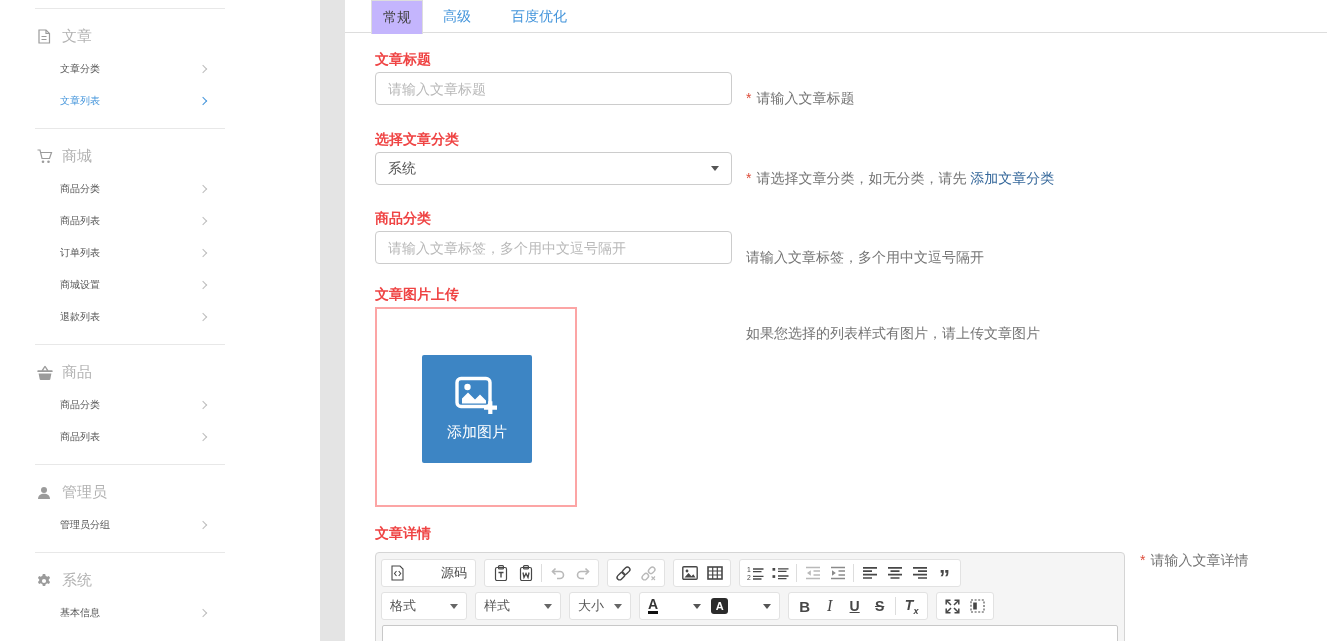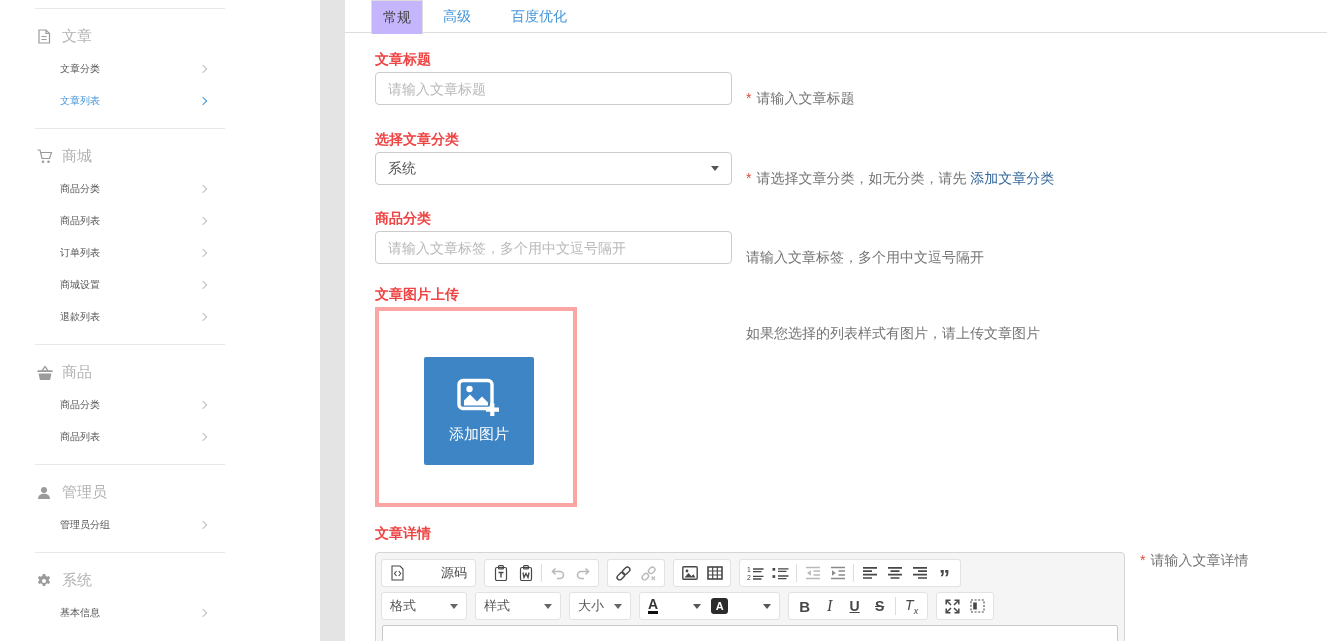--- a/index.html
+++ b/index.html
@@ -40,21 +40,21 @@
   .fselect { width:357px; height:33px; border:1px solid #ccc; border-radius:4px; background:#fff;
     display:flex; align-items:center; justify-content:space-between; padding:0 12px;
     font-size:14px; color:#555; cursor:pointer; }
   .caret { width:0; height:0; border-left:4px solid transparent; border-right:4px solid transparent;
     border-top:5px solid #555; }
   .fhint { position:absolute; left:371px; top:38px; font-size:14px; color:#747474; white-space:nowrap; }
   .req { color:#dd4b39; margin-right:5px; }
   .hlink { color:#34679a; text-decoration:none; cursor:pointer; }
 
   
-  .upload-box { width:202px; height:200px; border:4px solid #fca5a5; background:#fff; position:relative; }
+  .upload-box { width:202px; height:200px; border:2px solid #fca5a5; background:#fff; position:relative; }
   .upload-btn { position:absolute; left:45px; top:46px; width:110px; height:108px; background:#3d85c4;
     border:0; border-radius:2px; display:flex; flex-direction:column; align-items:center;
     justify-content:center; cursor:pointer; }
   .upload-btn span { color:#fff; font-size:15px; margin-top:5px; }
 
   
   .editor { width:750px; margin-top:6px; height:140px; background:#f5f5f5;
     border:1px solid #d5d5d5; border-radius:4px; overflow:hidden; }
   .tb { padding:6px 5px 0; }
   .tb-row { display:flex; margin-bottom:5px; }
@@ -71,21 +71,21 @@
   .ddl.w86 { width:86px; } .ddl.w62 { width:62px; }
   .ddl .caret { border-top-color:#666; }
   .colA { font-weight:bold; font-size:14px; color:#333; border-bottom:3px solid #111; line-height:13px; }
   .bgA { width:17px; height:16px; background:#2b2b2b; border-radius:3px; color:#fff;
     font-weight:bold; font-size:11px; display:flex; align-items:center; justify-content:center; }
   .tbtn .mini-caret { margin-left:3px; }
   .b-bold { font-weight:bold; font-size:15px; }
   .b-italic { font-style:italic; font-family:"Liberation Serif",serif; font-size:16px; }
   .b-under { text-decoration:underline; font-weight:bold; font-size:14px; }
   .b-strike { text-decoration:line-through; font-weight:bold; font-size:14px; }
-  .b-rf { font-style:italic; font-weight:normal; font-size:14px; }
+  .b-rf { font-style:italic; font-weight:bold; font-size:14px; }
   .b-rf sub { font-size:9px; }
   .b-quote { font-weight:bold; font-size:22px; line-height:10px; padding-top:10px; }
   .editor-content { margin:0 6px; height:80px; background:#fff; border:1px solid #c8c8c8; border-radius:2px; }
 </style>
 </head>
 <body>
 
 <aside class="sidebar">
   <div class="sb-divider first"></div>
 

